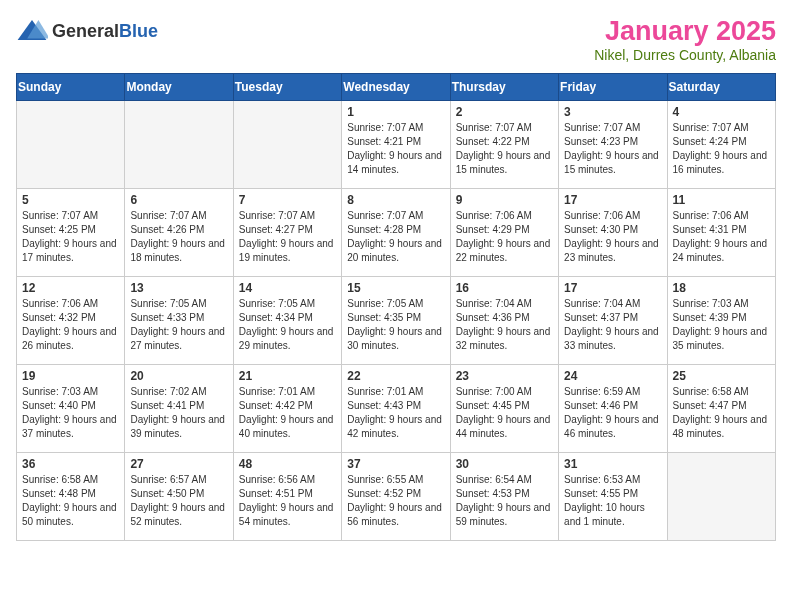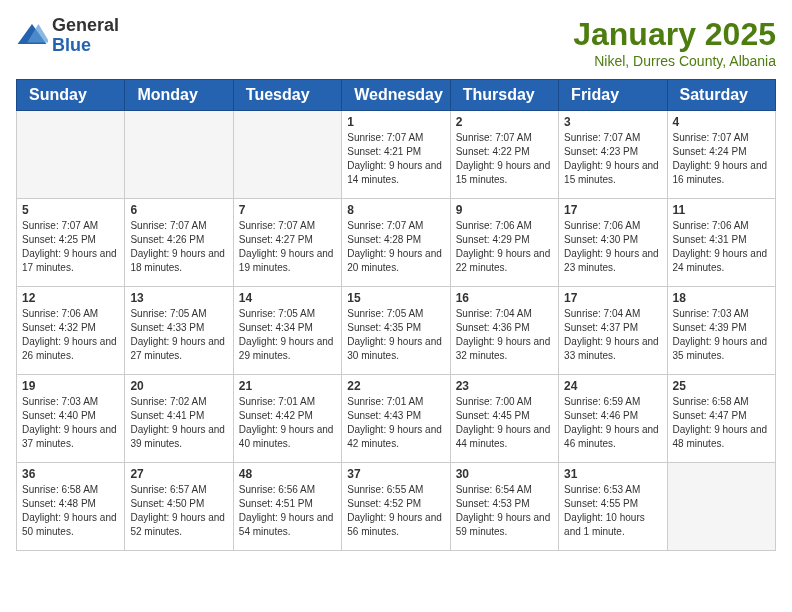--- a/index.html
+++ b/index.html
@@ -16,50 +16,50 @@
       align-items: flex-start;
       margin-bottom: 10px;
     }
     .logo {
       display: flex;
       align-items: center;
       gap: 4px;
     }
     .logo-text {
       display: flex;
-      flex-direction: column;
+      flex-direction: row;
       line-height: 1.1;
     }
     .logo-icon {
       width: 32px;
       height: 32px;
     }
     .title-block {
       text-align: right;
     }
     .title-month {
-      font-size: 32px;
+      font-size: 27px;
       font-weight: bold;
-      color: #4d7c0f;
+      color: #ec4899;
     }
     .title-location {
       font-size: 14px;
       color: #4d7c0f;
     }
     table {
       width: 100%;
       border-collapse: collapse;
       table-layout: fixed;
     }
     th {
       background-color: #2563b0;
       color: #fff;
-      font-size: 16px;
+      font-size: 12px;
       font-weight: bold;
-      padding: 6px 12px;
+      padding: 6px 1px;
       text-align: left;
       border: 1px solid #1a4a8a;
     }
     td {
       border: 1px solid #ccc;
       vertical-align: top;
       padding: 4px 5px;
       font-size: 10.5px;
       color: #333;
       height: 88px;

